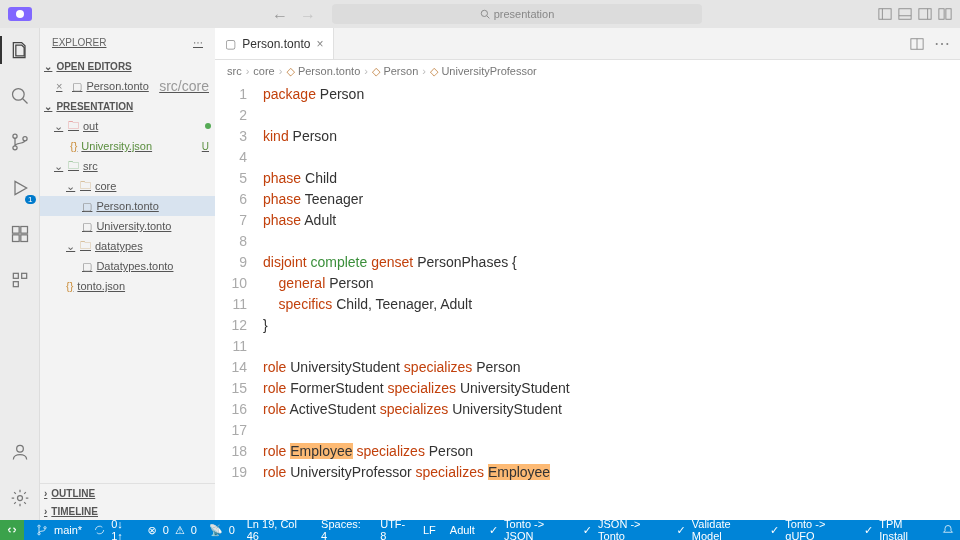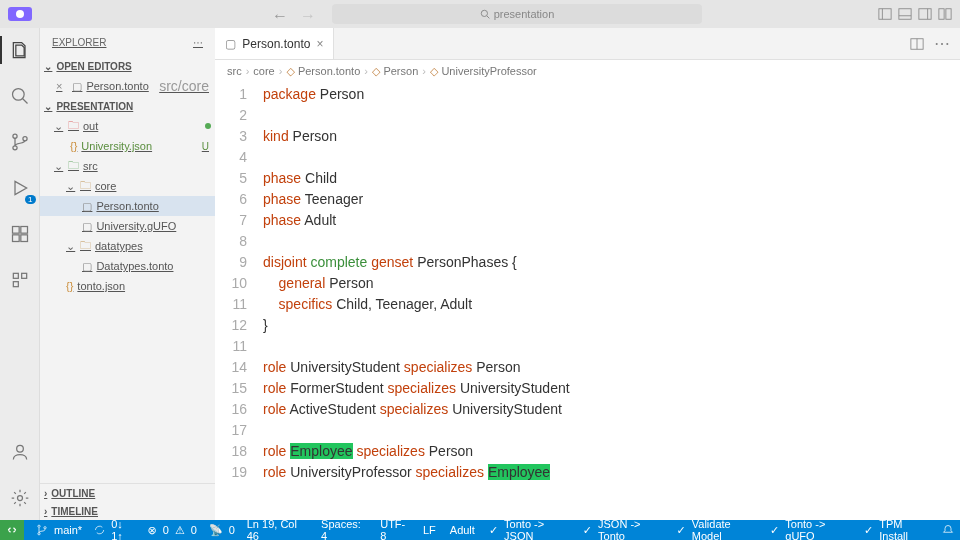--- a/index.html
+++ b/index.html
@@ -47,21 +47,21 @@
 .breadcrumb { height: 22px; display: flex; align-items: center; gap: 4px; padding: 0 12px; font-size: 11px; color: #777; }
 .breadcrumb .sep { color: #bbb; }
 .breadcrumb .seg { display: flex; align-items: center; gap: 3px; }
 
 .code { flex: 1; display: flex; font-family: Menlo, Consolas, monospace; font-size: 14px; line-height: 21px; overflow: hidden; }
 .gutter { width: 48px; text-align: right; color: #aaa; padding-right: 16px; padding-top: 2px; user-select: none; }
 .code-content { flex: 1; padding-top: 2px; white-space: pre; color: #333; }
 .kw { color: #c2410c; }
 .kw2 { color: #3a8f3a; }
 .ident { color: #333; }
-.hl { background: #22c55e; }
+.hl { background: #fdba74; }
 
 .panel-bottom { border-top: 1px solid #e0e0e0; }
 .panel-section { height: 18px; display: flex; align-items: center; gap: 4px; padding: 0 4px; font-weight: 600; font-size: 10px; text-transform: uppercase; }
 
 .statusbar { height: 20px; background: #0084d7; color: #fff; display: flex; align-items: center; font-size: 11px; padding: 0 6px; gap: 12px; }
 .statusbar .seg { display: flex; align-items: center; gap: 6px; cursor: pointer; }
 .statusbar .right { margin-left: auto; display: flex; gap: 14px; }
 .remote-badge { background: #3ba24b; height: 20px; padding: 0 6px; display: flex; align-items: center; margin-left: -6px; }
 
 svg { display: block; }
@@ -201,21 +201,21 @@
         <span class="chev">⌄</span>
           <span class="folder-icon">🗀</span>
         <span class="fname">core</span>
       </div>
       <div class="tree-item selected" style="padding-left:42px">
         <span class="file-icon">▢</span>
         <span class="fname">Person.tonto</span>
       </div>
       <div class="tree-item" style="padding-left:42px">
         <span class="file-icon">▢</span>
-        <span class="fname">University.gUFO</span>
+        <span class="fname">University.tonto</span>
       </div>
       <div class="tree-item" style="padding-left:26px">
         <span class="chev">⌄</span>
           <span class="folder-icon">🗀</span>
         <span class="fname">datatypes</span>
       </div>
       <div class="tree-item" style="padding-left:42px">
         <span class="file-icon">▢</span>
         <span class="fname">Datatypes.tonto</span>
       </div>

